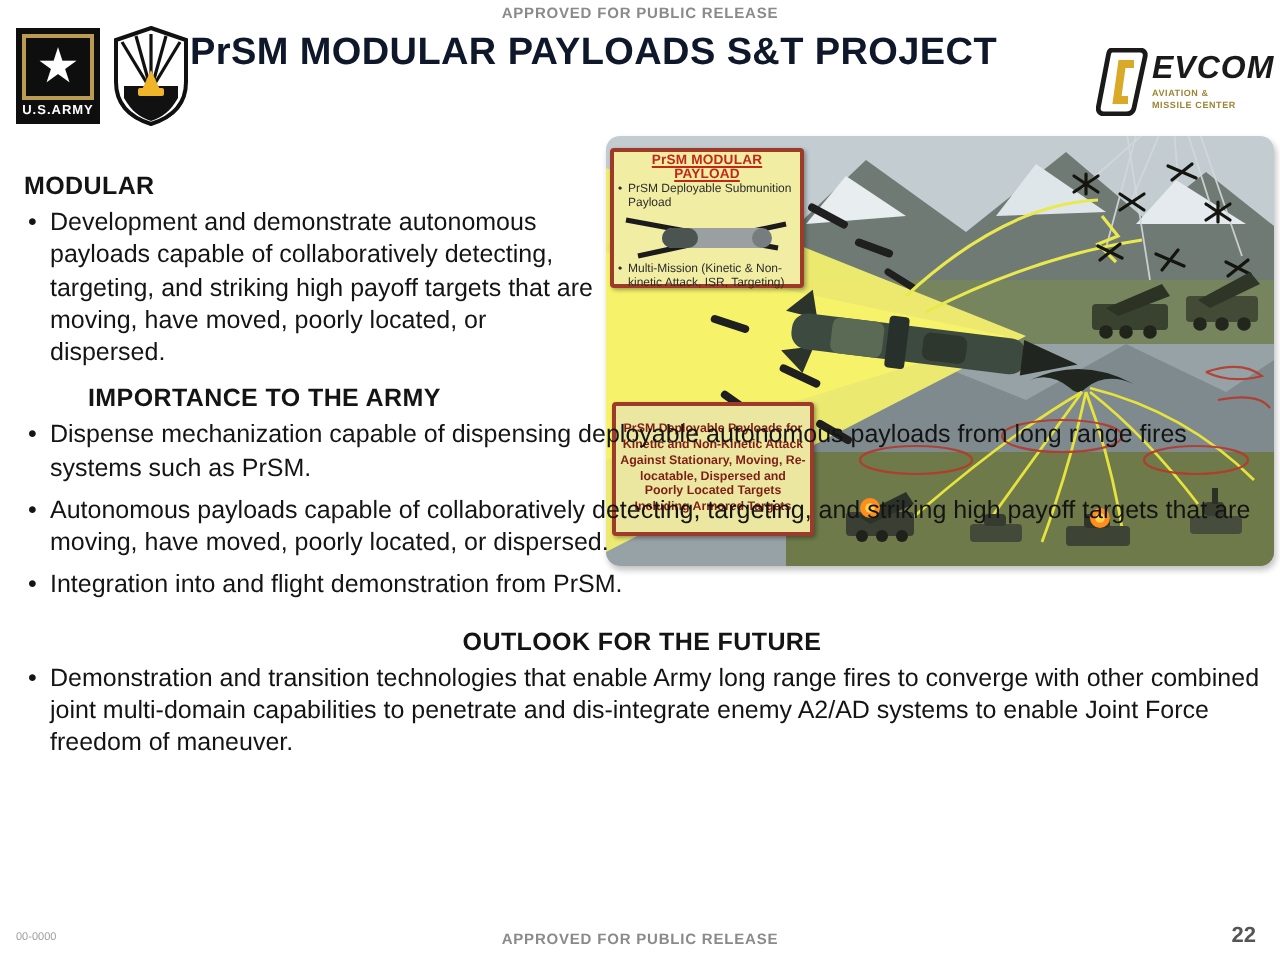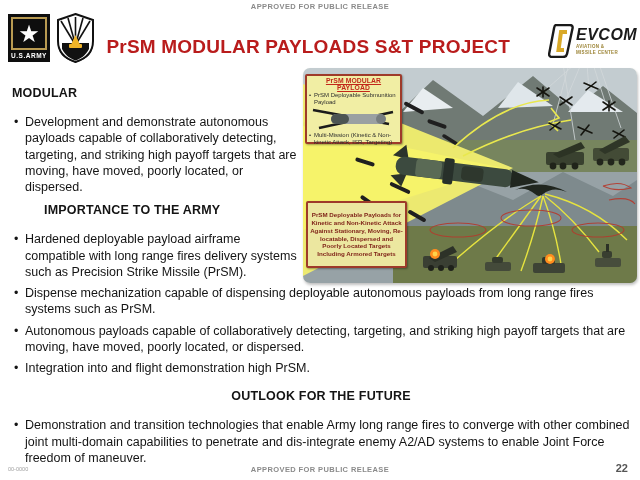--- a/index.html
+++ b/index.html
@@ -26,23 +26,23 @@
     flex:1; border:2px solid #b99b52; margin:2px 2px 0 2px;
     display:flex; align-items:center; justify-content:center;
   }
   .army-logo .star { color:#fff; font-size:24px; line-height:1; }
   .army-logo .army-label {
     height:11px; color:#fff; font-size:6.5px; font-weight:bold;
     text-align:center; letter-spacing:.5px; padding-top:2px;
   }
   .afc-patch { position:absolute; left:57px; top:13px; width:37px; height:50px; }
   .slide-title {
-    position:absolute; left:95px; top:36px; width:415px;
-    text-align:right; font-size:19px; font-weight:bold;
-    color:#b91c1c; letter-spacing:.2px; white-space:nowrap;
+    position:absolute; left:95px; top:16px; width:415px;
+    text-align:left; font-size:19px; font-weight:bold;
+    color:#0f172a; letter-spacing:.2px; white-space:nowrap;
   }
   .devcom-logo {
     position:absolute; left:548px; top:20px; width:104px; height:42px;
     display:flex; align-items:center;
   }
   .devcom-badge { width:26px; height:34px; flex:0 0 auto; }
   .devcom-textcol { margin-left:2px; }
   .devcom-name {
     font-size:16px; font-weight:bold; font-style:italic;
     color:#1a1a1a; letter-spacing:.5px; line-height:1;
@@ -78,21 +78,21 @@
     background:#ece7a0; display:flex; align-items:center;
   }
   .callout-bottom .co-text {
     font-size:6.2px; font-weight:bold; color:#7d1f16;
     text-align:center; line-height:1.25; width:100%;
   }
 
   
   .content { position:absolute; left:12px; top:86px; width:618px; }
   .sec-heading { font-size:12.5px; font-weight:bold; color:#141414; letter-spacing:.2px; }
-  ul.bullets { list-style:none; margin-top:14px; }
+  ul.bullets { list-style:none; margin-top:3px; }
   ul.bullets li {
     font-size:12.5px; line-height:1.3; color:#141414;
     padding-left:13px; position:relative; margin-bottom:5px;
   }
   ul.bullets li::before { content:"•"; position:absolute; left:2px; top:0; }
   .narrow { width:292px; }
   .mt { margin-top:8px;padding-left:32px; }
   .mt-lg { margin-top:13px;text-align:center; }
 
   
@@ -313,24 +313,23 @@
 
   <div class="content">
 
     <div class="sec-heading">MODULAR</div>
     <ul class="bullets narrow">
       <li>Development and demonstrate autonomous payloads capable of collaboratively detecting, targeting, and striking high payoff targets that are moving, have moved, poorly located, or dispersed.</li>
     </ul>
 
     <div class="sec-heading mt">IMPORTANCE TO THE ARMY</div>
     <ul class="bullets">
-      <li class="narrow">Hardened deployable payload airframe compatible with long range fires delivery systems such as Precision Strike Missile (PrSM).</li>
       <li>Dispense mechanization capable of dispensing deployable autonomous payloads from long range fires systems such as PrSM.</li>
       <li>Autonomous payloads capable of collaboratively detecting, targeting, and striking high payoff targets that are moving, have moved, poorly located, or dispersed.</li>
-      <li>Integration into and flight demonstration high PrSM.</li>
+      <li>Integration into and flight demonstration from PrSM.</li>
     </ul>
 
     <div class="sec-heading mt-lg">OUTLOOK FOR THE FUTURE</div>
     <ul class="bullets">
       <li>Demonstration and transition technologies that enable Army long range fires to converge with other combined joint multi-domain capabilities to penetrate and dis-integrate enemy A2/AD systems to enable Joint Force freedom of maneuver.</li>
     </ul>
 
   </div>
 
   <div class="footer-code">00-0000</div>

